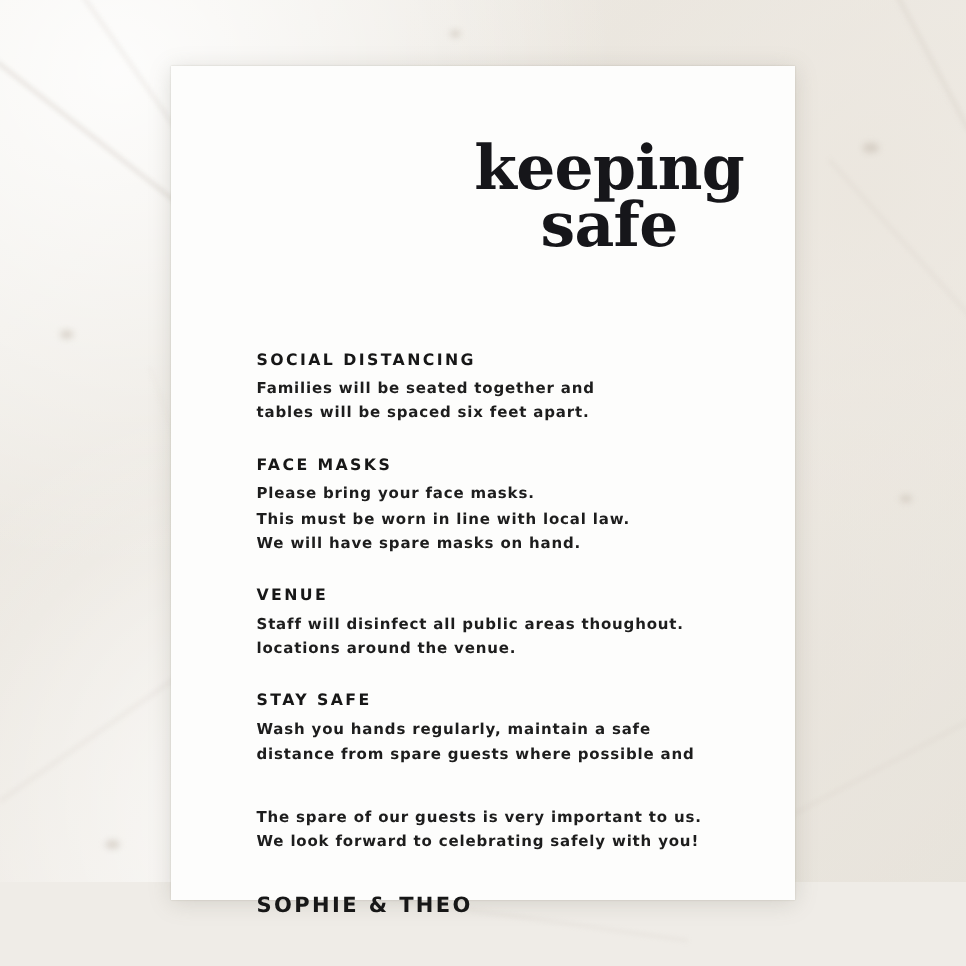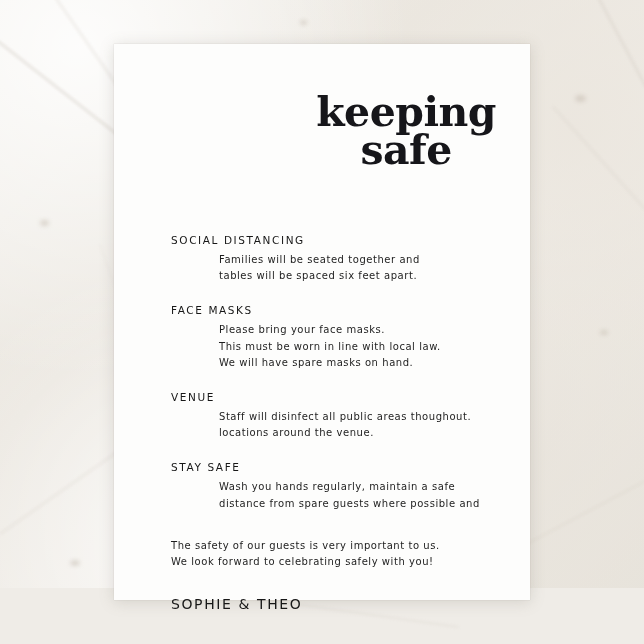--- a/index.html
+++ b/index.html
@@ -74,39 +74,39 @@
     line-height: 0.92;
     letter-spacing: -0.5px;
   }
   .heading .line2 { display: block; text-align: center; }
 
   .body {
     position: absolute;
     left: 57px;
     top: 190px;
     right: 34px;
+    font-weight: bold;
   }
 
   .section { margin-bottom: 20px; }
 
   .section-title {
     font-family: "DejaVu Sans", sans-serif;
     font-size: 10.5px;
     letter-spacing: 1.6px;
     color: #171717;
     margin-bottom: 6px;
   }
 
   .section-body {
     font-family: "DejaVu Sans", sans-serif;
     font-size: 10px;
     letter-spacing: 0.55px;
     line-height: 1.62;
     color: #1d1d1d;
-    margin-left: 48px;
   }
   .section-body div { white-space: nowrap; }
 
   .closing {
     font-family: "DejaVu Sans", sans-serif;
     font-size: 10px;
     letter-spacing: 0.55px;
     line-height: 1.62;
     color: #1d1d1d;
     margin-top: 26px;
@@ -175,21 +175,21 @@
 
       <div class="section">
         <div class="section-title">STAY SAFE</div>
         <div class="section-body">
           <div>Wash you hands regularly, maintain a safe</div>
           <div>distance from spare guests where possible and</div>
         </div>
       </div>
 
       <div class="closing">
-        <div>The safety of our guests is very important to us.</div>
+        <div>The spare of our guests is very important to us.</div>
         <div>We look forward to celebrating safely with you!</div>
       </div>
 
       <div class="signoff">SOPHIE &amp; THEO</div>
 
     </div>
   </div>
 </div>
 
 </body></html>

